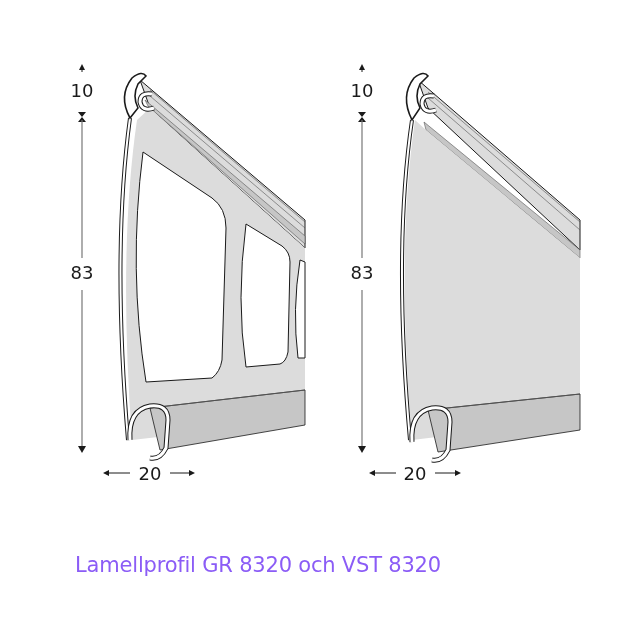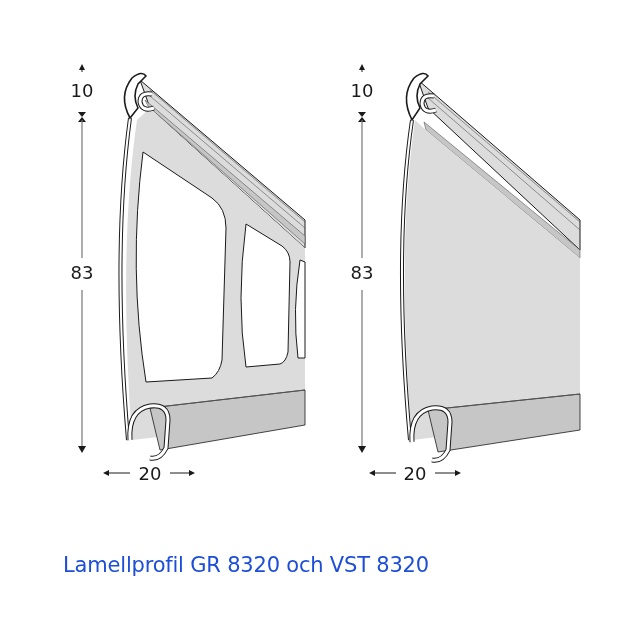--- a/index.html
+++ b/index.html
@@ -1,18 +1,18 @@
 <!DOCTYPE html>
 <html><head>
 <meta charset="utf-8">
 <style>
   html, body { margin:0; padding:0; background:#ffffff; }
   body { width:620px; height:620px; position:relative; overflow:hidden; font-family:"DejaVu Sans", sans-serif; }
   svg.diagram { position:absolute; left:0; top:0; }
-  .caption { position:absolute; left:0; top:553px; width:492px; text-align:center; font-family:"DejaVu Sans", sans-serif; font-size:21px; color:#1d4ed8; letter-spacing:-0.2px; }
+  .caption { position:absolute; left:12px; top:553px; width:492px; text-align:center; font-family:"DejaVu Sans", sans-serif; font-size:21px; color:#8b5cf6; letter-spacing:-0.2px; }
   .dimlabel { font-family:"DejaVu Sans", sans-serif; font-size:18px; fill:#1a1a1a; }
 </style>
 </head>
 <body>
 
 <svg class="diagram" width="620" height="620" viewBox="0 0 620 620">
   <defs>
     <marker id="arrowUp" markerWidth="6" markerHeight="6" refX="3" refY="3" orient="auto">
       <path d="M0,0 L6,3 L0,6 z" fill="#1a1a1a"></path>
     </marker>

